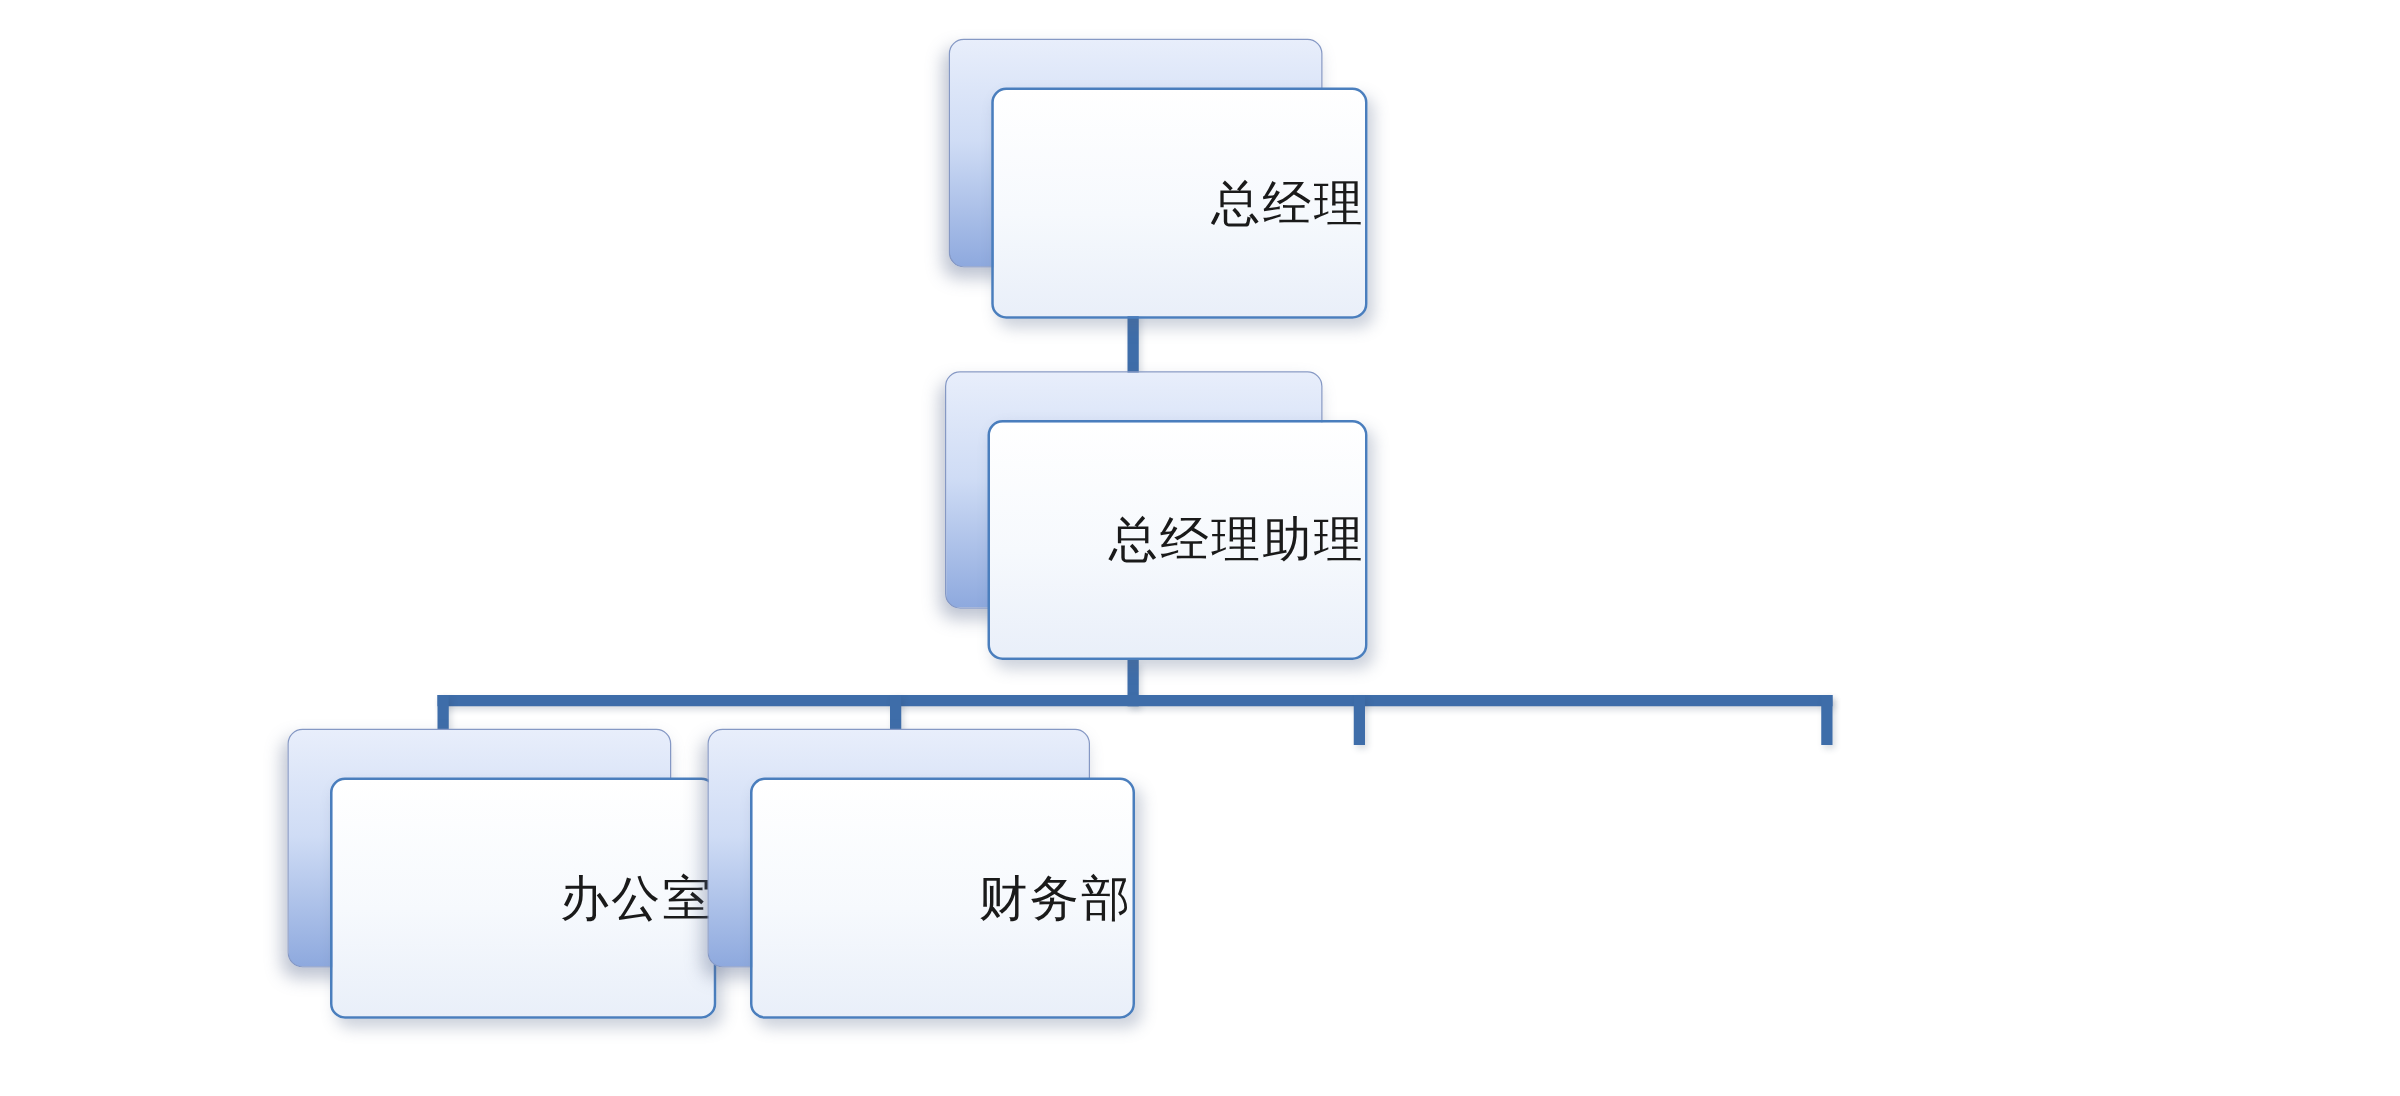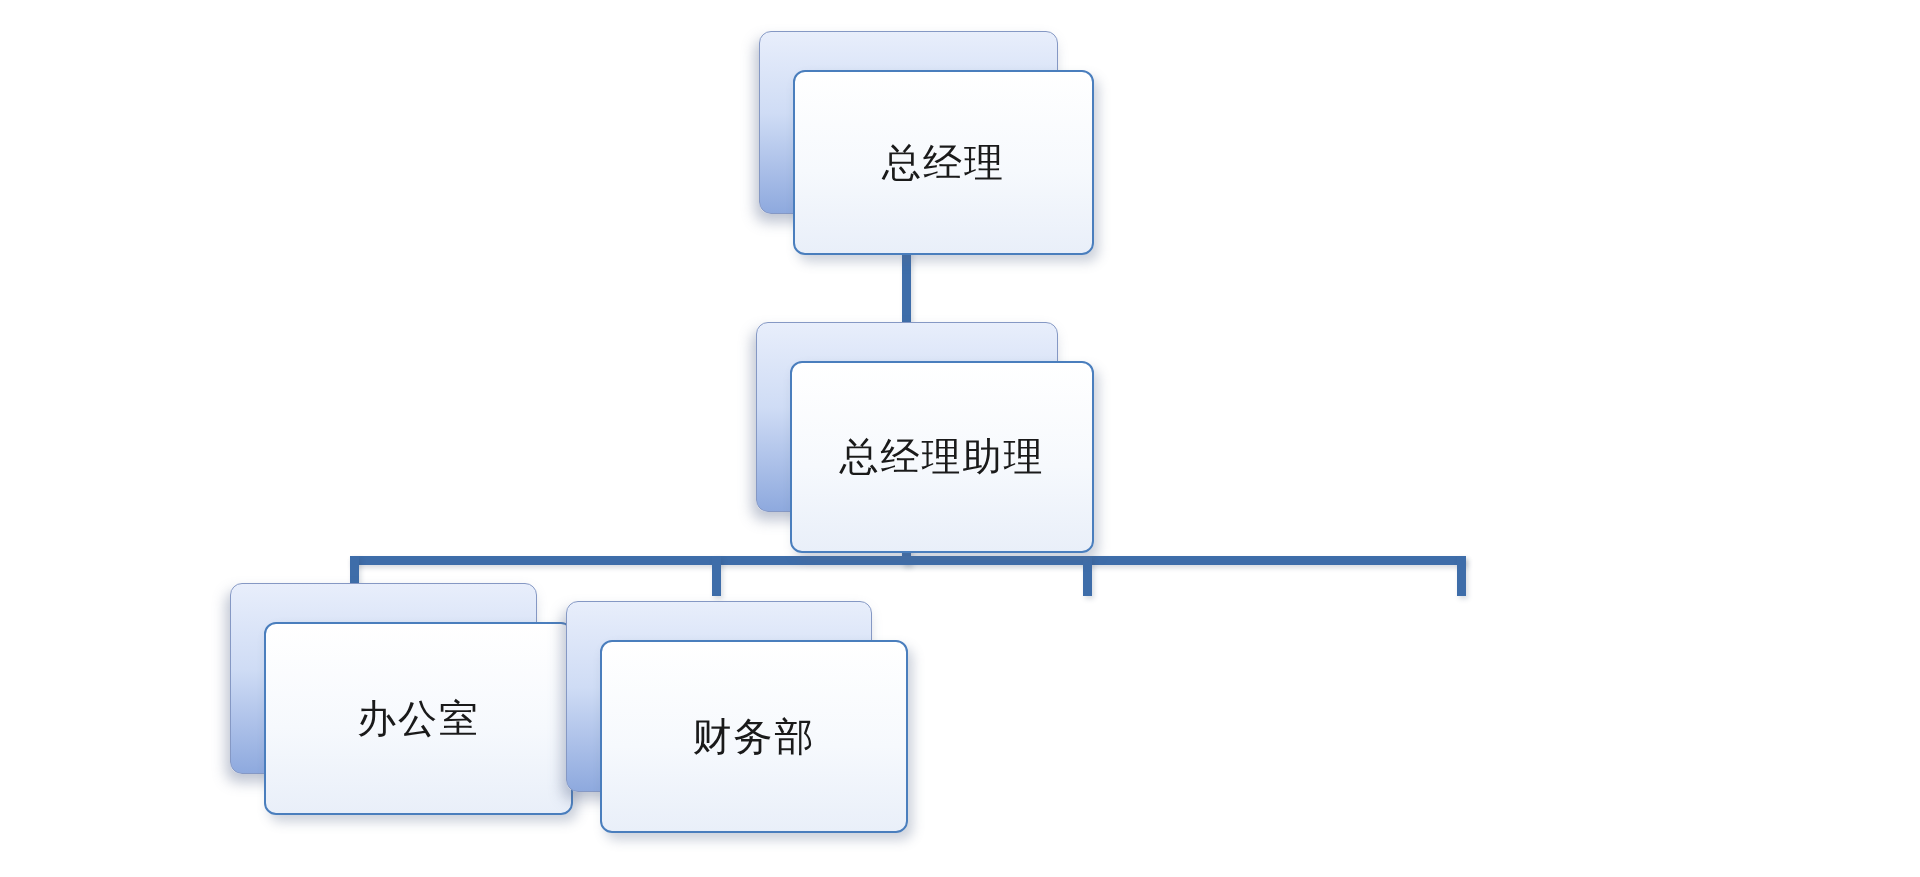--- a/index.html
+++ b/index.html
@@ -45,21 +45,21 @@
     left: 0;
     top: 0;
     width: 100%;
     height: 100%;
     border-radius: 12px;
     border: 2.5px solid var(--node-border, #4a7ebd);
     background: linear-gradient(180deg, var(--node-front-top, #ffffff) 0%, #f6f9fd 55%, var(--node-front-bottom, #e9eff9) 100%);
     box-shadow: 5px 7px 12px rgba(90, 105, 140, 0.30);
     display: flex;
     align-items: center;
-    justify-content: center;
+    justify-content: flex-end;
   }
   .node-label {
     font-size: 39px;
     letter-spacing: 2px;
     color: var(--text, #1a1a1a);
     white-space: nowrap;
   }
 </style>
 </head>
 <body>
@@ -74,35 +74,35 @@
   <div class="connector" style="left: 1083px; top: 556px; width: 9px; height: 40px;"></div>
   <div class="connector" style="left: 1457px; top: 556px; width: 9px; height: 40px;"></div>
 
   <div class="node" style="left: 793px; top: 70px; width: 297px; height: 181px;">
     <div class="back-card"></div>
     <div class="front-card">
       <span class="node-label">总经理</span>
     </div>
   </div>
 
-  <div class="node" style="left: 790px; top: 361px; width: 300px; height: 188px;">
+  <div class="node" style="left: 790px; top: 336px; width: 300px; height: 188px;">
     <div class="back-card"></div>
     <div class="front-card">
       <span class="node-label">总经理助理</span>
     </div>
   </div>
 
   <div class="node" style="left: 236px; top: 622px; width: 305px; height: 189px; margin-left: 28px;">
     <div class="back-card"></div>
     <div class="front-card">
       <span class="node-label">办公室</span>
     </div>
   </div>
 
-  <div class="node" style="left: 600px; top: 640px; width: 304px; height: 189px;">
+  <div class="node" style="left: 600px; top: 622px; width: 304px; height: 189px;">
     <div class="back-card"></div>
     <div class="front-card">
       <span class="node-label">财务部</span>
     </div>
   </div>
 
 
 
 </div>
 

